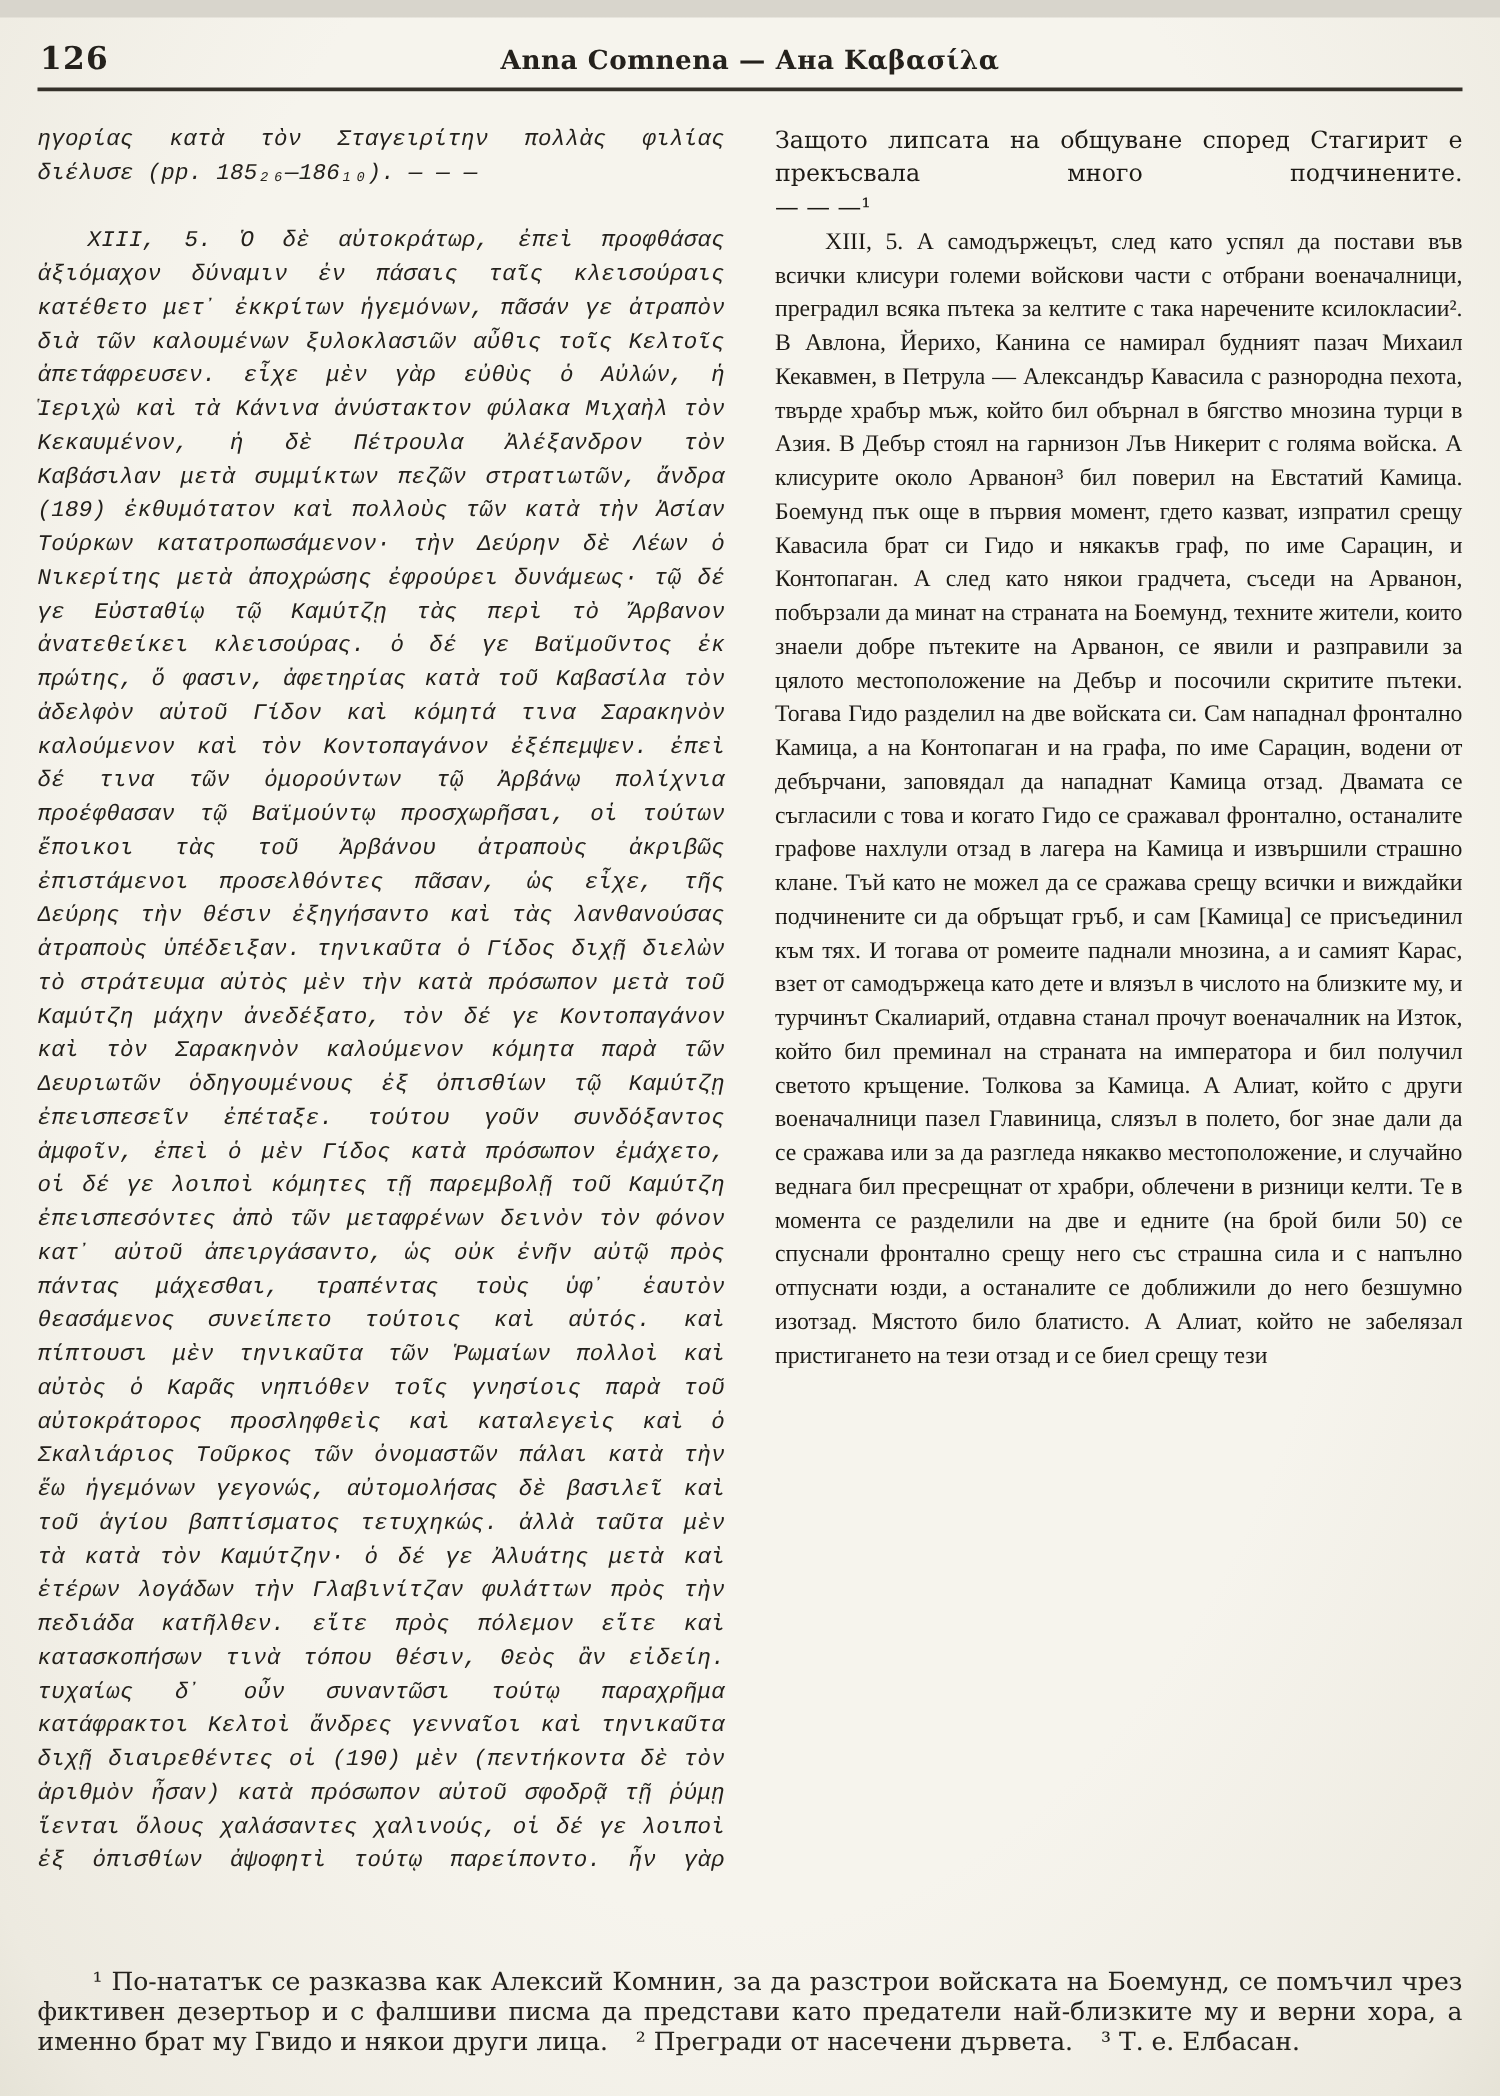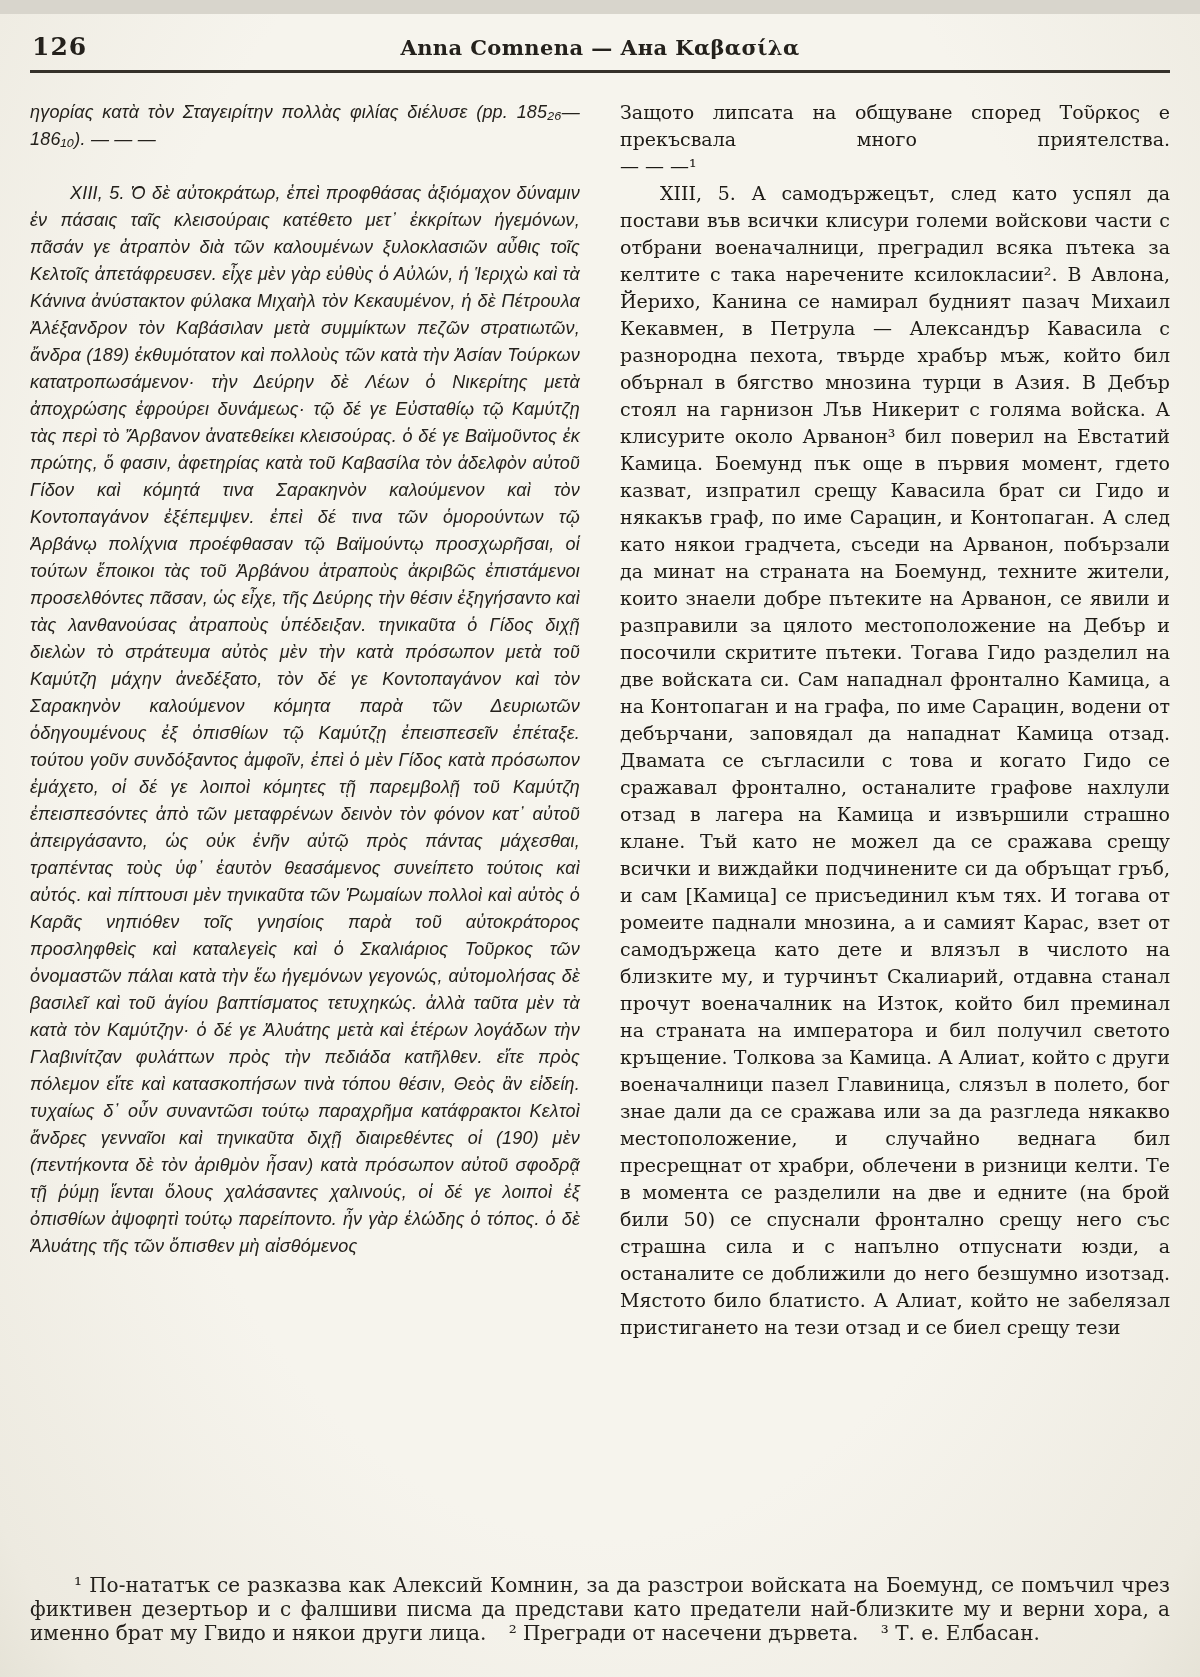--- a/index.html
+++ b/index.html
@@ -58,21 +58,21 @@
     height: 1400px;
     overflow: hidden;
   }
   .col {
     flex: 1 1 0;
     text-align: justify;
   }
   .col p { margin: 0; }
 
   .col-greek {
-    font-family: Liberation Sans, sans-serif;
+    font-family: Liberation Mono, monospace;
     font-style: italic;
     font-size: 18px;
     line-height: 27px;
     letter-spacing: 0.2px;
   }
   .col-greek .main {
     margin-top: 27px;
     text-indent: 40px;
   }
 
@@ -85,20 +85,21 @@
   .col-bg .continuation {
     text-align-last: justify;
   }
   .dash-line {
     text-align: left;
     line-height: 27px;
   }
   .col-bg .main {
     margin-top: 0;
     text-indent: 40px;
+    font-family: Liberation Serif, serif;
   }
 
   
   .footnotes {
     position: absolute;
     left: 30px;
     right: 30px;
     bottom: 46px;
   }
   .footnote-para {
@@ -124,21 +125,21 @@
   <hr class="header-rule">
 
   <div class="columns">
 
     <div class="col col-greek">
       <p class="continuation">ηγορίας κατὰ τὸν Σταγειρίτην πολλὰς φιλίας διέλυσε (pp. 185₂₆—186₁₀). — — —</p>
       <p class="main">XIII, 5. Ὁ δὲ αὐτοκράτωρ, ἐπεὶ προφθάσας ἀξιόμαχον δύναμιν ἐν πάσαις ταῖς κλεισούραις κατέθετο μετ᾽ ἐκκρίτων ἡγεμόνων, πᾶσάν γε ἀτραπὸν διὰ τῶν καλουμένων ξυλοκλασιῶν αὖθις τοῖς Κελτοῖς ἀπετάφρευσεν. εἶχε μὲν γὰρ εὐθὺς ὁ Αὐλών, ἡ Ἱεριχὼ καὶ τὰ Κάνινα ἀνύστακτον φύλακα Μιχαὴλ τὸν Κεκαυμένον, ἡ δὲ Πέτρουλα Ἀλέξανδρον τὸν Καβάσιλαν μετὰ συμμίκτων πεζῶν στρατιωτῶν, ἄνδρα (189) ἐκθυμότατον καὶ πολλοὺς τῶν κατὰ τὴν Ἀσίαν Τούρκων κατατροπωσάμενον· τὴν Δεύρην δὲ Λέων ὁ Νικερίτης μετὰ ἀποχρώσης ἐφρούρει δυνάμεως· τῷ δέ γε Εὐσταθίῳ τῷ Καμύτζῃ τὰς περὶ τὸ Ἄρβανον ἀνατεθείκει κλεισούρας. ὁ δέ γε Βαϊμοῦντος ἐκ πρώτης, ὅ φασιν, ἀφετηρίας κατὰ τοῦ Καβασίλα τὸν ἀδελφὸν αὐτοῦ Γίδον καὶ κόμητά τινα Σαρακηνὸν καλούμενον καὶ τὸν Κοντοπαγάνον ἐξέπεμψεν. ἐπεὶ δέ τινα τῶν ὁμορούντων τῷ Ἀρβάνῳ πολίχνια προέφθασαν τῷ Βαϊμούντῳ προσχωρῆσαι, οἱ τούτων ἔποικοι τὰς τοῦ Ἀρβάνου ἀτραποὺς ἀκριβῶς ἐπιστάμενοι προσελθόντες πᾶσαν, ὡς εἶχε, τῆς Δεύρης τὴν θέσιν ἐξηγήσαντο καὶ τὰς λανθανούσας ἀτραποὺς ὑπέδειξαν. τηνικαῦτα ὁ Γίδος διχῇ διελὼν τὸ στράτευμα αὐτὸς μὲν τὴν κατὰ πρόσωπον μετὰ τοῦ Καμύτζη μάχην ἀνεδέξατο, τὸν δέ γε Κοντοπαγάνον καὶ τὸν Σαρακηνὸν καλούμενον κόμητα παρὰ τῶν Δευριωτῶν ὁδηγουμένους ἐξ ὀπισθίων τῷ Καμύτζῃ ἐπεισπεσεῖν ἐπέταξε. τούτου γοῦν συνδόξαντος ἀμφοῖν, ἐπεὶ ὁ μὲν Γίδος κατὰ πρόσωπον ἐμάχετο, οἱ δέ γε λοιποὶ κόμητες τῇ παρεμβολῇ τοῦ Καμύτζη ἐπεισπεσόντες ἀπὸ τῶν μεταφρένων δεινὸν τὸν φόνον κατ᾽ αὐτοῦ ἀπειργάσαντο, ὡς οὐκ ἐνῆν αὐτῷ πρὸς πάντας μάχεσθαι, τραπέντας τοὺς ὑφ᾽ ἑαυτὸν θεασάμενος συνείπετο τούτοις καὶ αὐτός. καὶ πίπτουσι μὲν τηνικαῦτα τῶν Ῥωμαίων πολλοὶ καὶ αὐτὸς ὁ Καρᾶς νηπιόθεν τοῖς γνησίοις παρὰ τοῦ αὐτοκράτορος προσληφθεὶς καὶ καταλεγεὶς καὶ ὁ Σκαλιάριος Τοῦρκος τῶν ὀνομαστῶν πάλαι κατὰ τὴν ἕω ἡγεμόνων γεγονώς, αὐτομολήσας δὲ βασιλεῖ καὶ τοῦ ἁγίου βαπτίσματος τετυχηκώς. ἀλλὰ ταῦτα μὲν τὰ κατὰ τὸν Καμύτζην· ὁ δέ γε Ἀλυάτης μετὰ καὶ ἑτέρων λογάδων τὴν Γλαβινίτζαν φυλάττων πρὸς τὴν πεδιάδα κατῆλθεν. εἴτε πρὸς πόλεμον εἴτε καὶ κατασκοπήσων τινὰ τόπου θέσιν, Θεὸς ἂν εἰδείη. τυχαίως δ᾽ οὖν συναντῶσι τούτῳ παραχρῆμα κατάφρακτοι Κελτοὶ ἄνδρες γενναῖοι καὶ τηνικαῦτα διχῇ διαιρεθέντες οἱ (190) μὲν (πεντήκοντα δὲ τὸν ἀριθμὸν ἦσαν) κατὰ πρόσωπον αὐτοῦ σφοδρᾷ τῇ ῥύμῃ ἵενται ὅλους χαλάσαντες χαλινούς, οἱ δέ γε λοιποὶ ἐξ ὀπισθίων ἀψοφητὶ τούτῳ παρείποντο. ἦν γὰρ ἑλώδης ὁ τόπος. ὁ δὲ Ἀλυάτης τῆς τῶν ὄπισθεν μὴ αἰσθόμενος</p>
     </div>
 
     <div class="col col-bg">
-      <p class="continuation">Защото липсата на общуване според Τοῦρκος е прекъсвала много приятелства.</p>
+      <p class="continuation">Защото липсата на общуване според Стагирит е прекъсвала много подчинените.</p>
       <p class="dash-line">— — —¹</p>
       <p class="main">XIII, 5. А самодържецът, след като успял да постави във всички клисури големи войскови части с отбрани военачалници, преградил всяка пътека за келтите с така наречените ксилокласии². В Авлона, Йерихо, Канина се намирал будният пазач Михаил Кекавмен, в Петрула — Александър Кавасила с разнородна пехота, твърде храбър мъж, който бил обърнал в бягство мнозина турци в Азия. В Дебър стоял на гарнизон Лъв Никерит с голяма войска. А клисурите около Арванон³ бил поверил на Евстатий Камица. Боемунд пък още в първия момент, гдето казват, изпратил срещу Кавасила брат си Гидо и някакъв граф, по име Сарацин, и Контопаган. А след като някои градчета, съседи на Арванон, побързали да минат на страната на Боемунд, техните жители, които знаели добре пътеките на Арванон, се явили и разправили за цялото местоположение на Дебър и посочили скритите пътеки. Тогава Гидо разделил на две войската си. Сам нападнал фронтално Камица, а на Контопаган и на графа, по име Сарацин, водени от дебърчани, заповядал да нападнат Камица отзад. Двамата се съгласили с това и когато Гидо се сражавал фронтално, останалите графове нахлули отзад в лагера на Камица и извършили страшно клане. Тъй като не можел да се сражава срещу всички и виждайки подчинените си да обръщат гръб, и сам [Камица] се присъединил към тях. И тогава от ромеите паднали мнозина, а и самият Карас, взет от самодържеца като дете и влязъл в числото на близките му, и турчинът Скалиарий, отдавна станал прочут военачалник на Изток, който бил преминал на страната на императора и бил получил светото кръщение. Толкова за Камица. А Алиат, който с други военачалници пазел Главиница, слязъл в полето, бог знае дали да се сражава или за да разгледа някакво местоположение, и случайно веднага бил пресрещнат от храбри, облечени в ризници келти. Те в момента се разделили на две и едните (на брой били 50) се спуснали фронтално срещу него със страшна сила и с напълно отпуснати юзди, а останалите се доближили до него безшумно изотзад. Мястото било блатисто. А Алиат, който не забелязал пристигането на тези отзад и се биел срещу тези</p>
     </div>
 
   </div>
 
   <div class="footnotes">
     <p class="footnote-para">
       <span>¹ По-нататък се разказва как Алексий Комнин, за да разстрои войската на Боемунд, се помъчил чрез фиктивен дезертьор и с фалшиви писма да представи като предатели най-близките му и верни хора, а именно брат му Гвидо и някои други лица.</span>
       <span>² Прегради от насечени дървета.</span>

